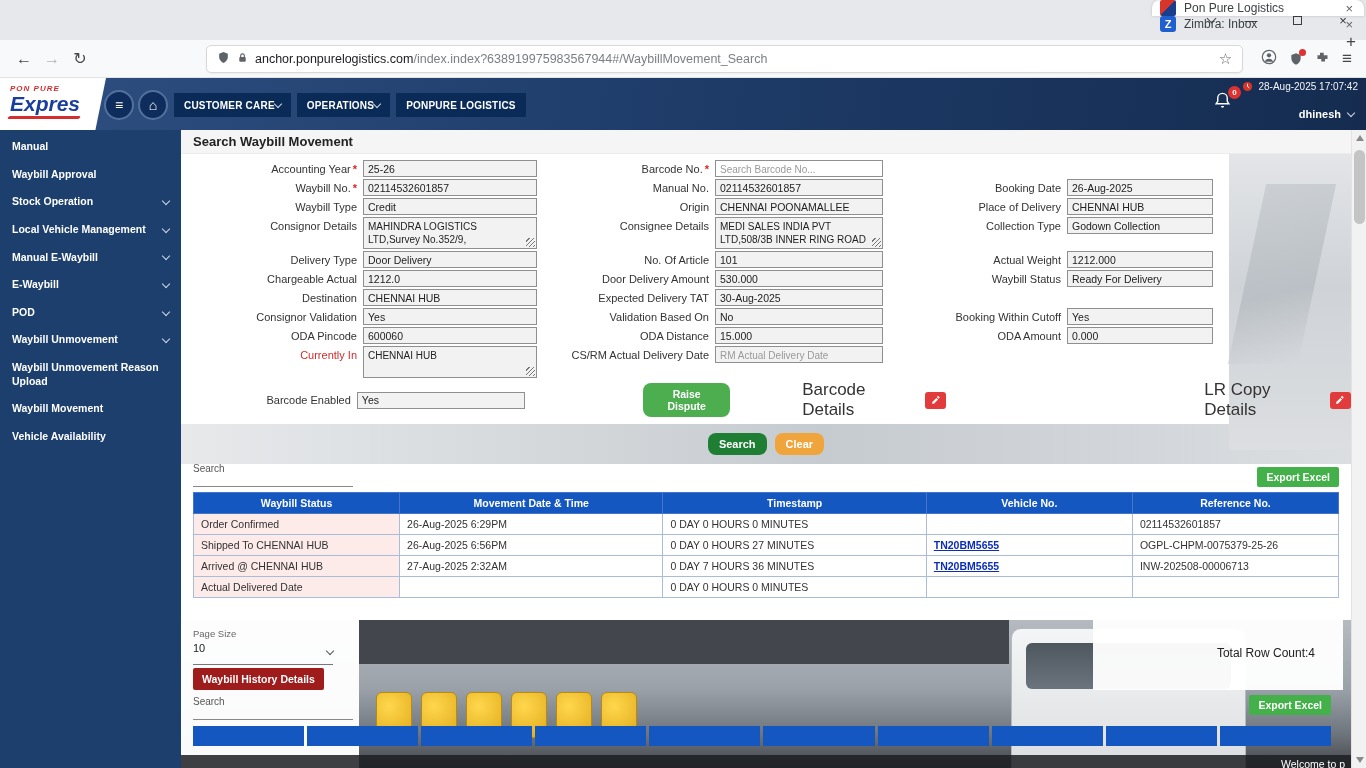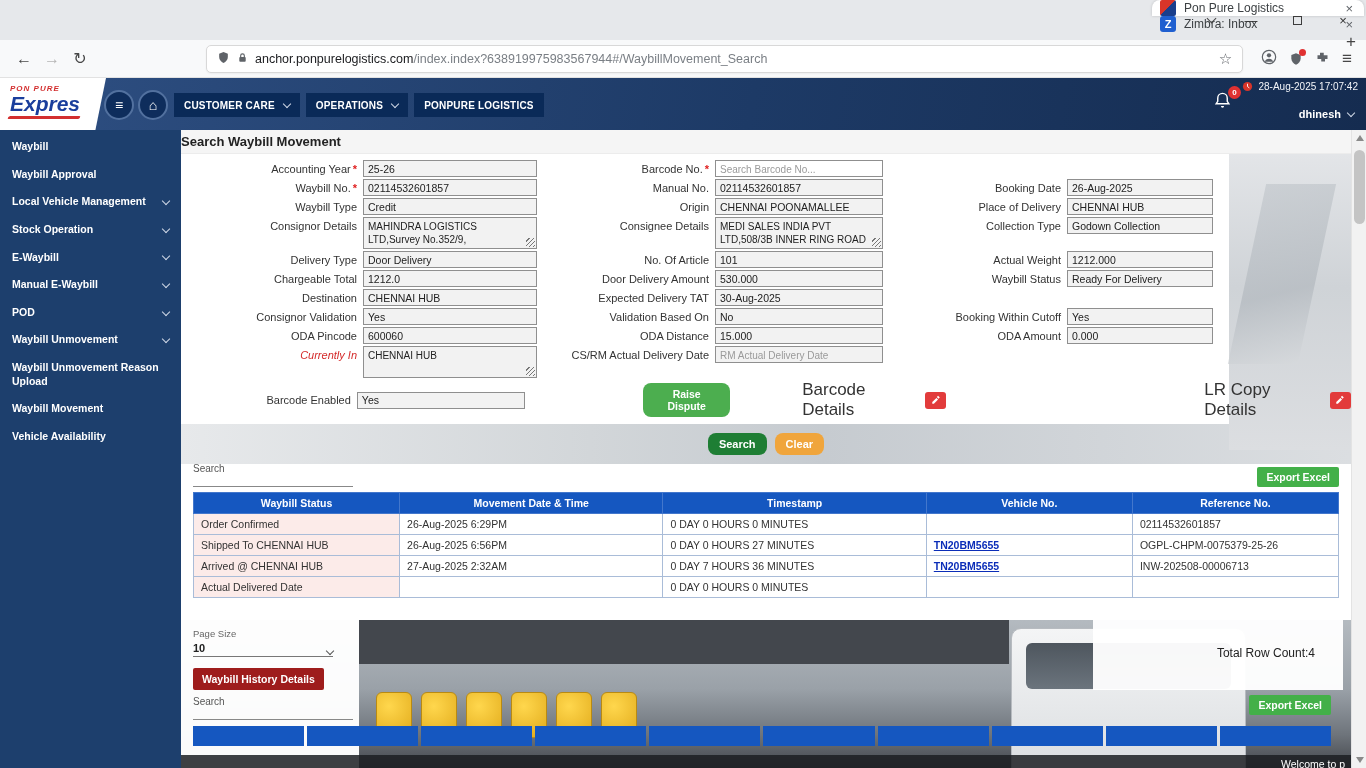--- a/index.html
+++ b/index.html
@@ -35,21 +35,21 @@
   .menu-glyph { font-size: 17px; color: #474747; }
 
   
   .app-header { height: 52px; background: linear-gradient(100deg, #2e4f82 0%, #1d3a66 55%, #152c50 100%); position: relative; }
   .logo { position: absolute; left: 0; top: 0; width: 106px; height: 52px; background: #fff; padding: 6px 0 0 10px; clip-path: polygon(0 0, 100% 0, 90% 100%, 0 100%); }
   .logo-top { font-size: 8px; font-weight: bold; font-style: italic; color: #d32f2f; letter-spacing: 1px; }
   .logo-main { display: inline-block; font-size: 21px; font-weight: bold; font-style: italic; color: #1a3e9c; line-height: 1.05; position: relative; }
   .logo-main::after { content: ""; position: absolute; left: -2px; bottom: -4px; width: 72px; height: 3px; background: #d32f2f; transform: skewX(-30deg); border-radius: 2px; }
   .hdr-circle { position: absolute; top: 12px; width: 30px; height: 30px; border-radius: 50%; background: #0e2d5c; border: 2px solid #52719f; color: #fff; display: flex; align-items: center; justify-content: center; font-size: 14px; }
   .hdr-menus { position: absolute; left: 174px; top: 15px; display: flex; gap: 6px; }
-  .hdr-menu { background: #0a2a58; color: #fff; font-size: 10px; font-weight: bold; padding: 0 10px; height: 24px; display: flex; align-items: center; gap: 9px; letter-spacing: .2px; }
+  .hdr-menu { background: #0a2a58; color: #fff; font-size: 10px; font-weight: bold; padding: 0 10px; height: 24px; display: flex; align-items: center; letter-spacing: .2px; }
   .cvd-w { width: 6px; height: 6px; border-right: 1.5px solid #cfd8e6; border-bottom: 1.5px solid #cfd8e6; transform: rotate(45deg); margin-top: -2px; }
   .hdr-datetime { position: absolute; right: 8px; top: 3px; display: flex; align-items: center; gap: 5px; color: #f2f4f8; font-size: 10px; }
   .hdr-bell { position: absolute; right: 134px; top: 13px; }
   .bell-badge { position: absolute; right: -9px; top: -5px; min-width: 13px; height: 13px; border-radius: 7px; background: #e03131; color: #fff; font-size: 8px; font-weight: bold; display: flex; align-items: center; justify-content: center; padding: 0 3px; }
   .hdr-user { position: absolute; right: 12px; top: 30px; color: #fff; font-size: 11px; font-weight: bold; display: flex; align-items: center; gap: 7px; }
 
   
   .app-body { display: flex; height: 638px; position: relative; }
   .sidebar { width: 181px; flex-shrink: 0; background: #1d3f6d; color: #fff; padding-top: 3px; }
   .side-item { display: flex; align-items: center; justify-content: space-between; padding: 7px 12px; font-size: 10.5px; font-weight: bold; line-height: 1.3; cursor: pointer; }
@@ -59,33 +59,33 @@
   .content { position: absolute; left: 0; top: 0; right: 15px; bottom: 0; overflow: hidden; }
 
   
   .scrollbar { position: absolute; right: 0; top: 0; bottom: 0; width: 15px; background: #f2f2f2; border-left: 1px solid #e3e3e3; }
   .sb-thumb { position: absolute; top: 20px; left: 2px; width: 11px; height: 74px; background: #c4c4c4; border-radius: 6px; }
   .sb-arrow { position: absolute; left: 0; width: 15px; height: 16px; display: flex; align-items: center; justify-content: center; }
   .tri-up { width: 0; height: 0; border-left: 4px solid transparent; border-right: 4px solid transparent; border-bottom: 6px solid #8a8a8a; }
   .tri-down { width: 0; height: 0; border-left: 4px solid transparent; border-right: 4px solid transparent; border-top: 6px solid #8a8a8a; }
 
   
-  .page-title { font-size: 13px; font-weight: bold; color: #222; height: 24px; line-height: 24px; background: #f5f5f5; border-bottom: 1px solid #ececec; }
+  .page-title { font-size: 13px; font-weight: bold; color: #222; height: 24px; line-height: 24px; padding-left: 12px; background: #f5f5f5; border-bottom: 1px solid #ececec; }
 
   .form { position: relative; padding-top: 4px; background: #fff; }
   .photo-strip { position: absolute; right: 0; top: 0; width: 122px; height: 296px; background: linear-gradient(180deg, #e3e5e8 0%, #cfd3d7 45%, #dcdee1 100%); z-index: 0; }
   .photo-strip::after { content: ""; position: absolute; left: 18px; top: 30px; width: 70px; height: 180px; background: linear-gradient(165deg, #c3c8cd 0%, #b2b8be 60%, #d6d9dc 100%); transform: skewX(-12deg); opacity: .7; }
   .frows { position: relative; z-index: 1; }
   .frow { display: flex; align-items: center; margin: 2px 0; }
   .frow.top { align-items: flex-start; }
   .frow.top .lbl { padding-top: 3px; }
   .lbl { font-size: 11px; color: #333; text-align: right; padding-right: 6px; }
   .l1 { width: 182px; } .l2 { width: 178px; } .l3 { width: 184px; }
   .req::after { content: "*"; color: #e02020; margin-left: 2px; font-weight: bold; }
-  .red-label { color: #d42a2a; font-style: italic; }
+  .red-label { color: #d42a2a; }
   .inp { height: 17px; font-size: 10.5px; color: #222; background: #f2f2f2; border: 1px solid #8f8f8f; padding: 1px 4px; font-family: inherit; }
   .inp.white { background: #fff; }
   .inp::placeholder { color: #9a9a9a; font-size: 10px; }
   .i1 { width: 174px; } .i2 { width: 168px; } .i3 { width: 146px; }
   .ta { position: relative; background: #f2f2f2; border: 1px solid #8f8f8f; font-size: 10px; color: #222; padding: 2px 10px 2px 4px; line-height: 1.3; height: 32px; overflow: hidden; }
   .ta1 { width: 174px; } 
   .grip { position: absolute; right: 1px; bottom: 1px; width: 9px; height: 9px; background: repeating-linear-gradient(135deg, transparent 0 2px, #777 2px 3px); }
   .btn { border: none; border-radius: 8px; color: #fff; font-weight: bold; font-family: inherit; cursor: pointer; }
   .btn-raise { background: #4cae4f; font-size: 10.5px; padding: 5px 10px; margin-left: 118px; }
   .inline-lbl { font-size: 17px; color: #333; }
@@ -113,21 +113,21 @@
   .bottom-zone { position: relative; height: 175px; overflow: hidden; background: #fff; }
   .scene { position: absolute; left: 0; right: 0; top: 22px; bottom: 0; background: linear-gradient(180deg, #b4bac0 0%, #9aa1a8 45%, #6e747b 75%, #3d4045 100%); }
   .trailer { position: absolute; left: 178px; top: 0; width: 650px; height: 44px; background: #43474d; }
   .truck { position: absolute; right: 105px; top: 8px; width: 235px; height: 160px; background: linear-gradient(180deg, #f4f5f6, #d8dbde); border-radius: 10px 10px 0 0; border: 1px solid #b7bbc0; }
   .truck-glass { position: absolute; left: 14px; right: 14px; top: 14px; height: 46px; background: linear-gradient(180deg, #4e565e, #6b747d); border-radius: 6px; }
   .drums { position: absolute; left: 195px; top: 72px; display: flex; gap: 9px; }
   .drum { width: 36px; height: 46px; background: radial-gradient(circle at 35% 30%, #ffd74d, #e0a818); border-radius: 6px; border: 1px solid #b98a12; }
   .bz-left { position: absolute; left: 0; top: 0; bottom: 0; width: 178px; background: rgba(255,255,255,.97); }
   .bz-right { position: absolute; right: 8px; top: 0; width: 250px; height: 92px; background: rgba(255,255,255,.96); }
   .page-size-lbl { position: absolute; left: 12px; top: 30px; font-size: 9.5px; color: #666; }
-  .ps-select { position: absolute; left: 12px; top: 44px; width: 140px; border-bottom: 1px solid #777; font-size: 11px; color: #222; display: flex; justify-content: space-between; align-items: flex-end; padding-bottom: 2px; cursor: pointer; font-weight: bold; }
+  .ps-select { position: absolute; left: 12px; top: 44px; width: 140px; border-bottom: 1px solid #777; font-size: 11px; color: #222; display: flex; justify-content: space-between; align-items: flex-end; padding-bottom: 10px; cursor: pointer; }
   .ps-select .chev { width: 6px; height: 6px; border-right: 1.6px solid #555; border-bottom: 1.6px solid #555; transform: rotate(45deg); margin-top: -3px; }
   .total-count { position: absolute; right: 36px; top: 48px; font-size: 12px; color: #222; }
   .btn-history { position: absolute; left: 12px; top: 70px; background: #9e1c1c; font-size: 10.5px; padding: 5px 9px; border-radius: 2px; }
   .search2 { position: absolute; left: 12px; top: 98px; width: 160px; }
   .export2 { position: absolute; right: 20px; top: 97px; margin-left: 0; }
   .hdr-bar2 { position: absolute; left: 12px; right: 20px; top: 128px; height: 20px; display: flex; gap: 3px; }
   .seg { flex: 1; background: #1557c0; }
   .marquee { position: absolute; left: 0; right: 0; bottom: 0; height: 18px; background: rgba(28,30,34,.85); color: #fff; font-size: 10.5px; display: flex; align-items: center; justify-content: flex-end; padding-right: 6px; }
 </style>
 </head>
@@ -238,39 +238,39 @@
     <div class="hdr-user">
       <span>dhinesh</span>
       <span class="cvd-w"></span>
     </div>
   </div>
 
   <div class="app-body">
 
     <div class="sidebar">
       <div class="side-item">
-          <span>Waybill</span>
+          <span>Manual</span>
         </div>
       <div class="side-item">
           <span>Waybill Approval</span>
+        </div>
+      <div class="side-item">
+          <span>Stock Operation</span>
+          <span class="chev"></span>
         </div>
       <div class="side-item">
           <span>Local Vehicle Management</span>
           <span class="chev"></span>
         </div>
       <div class="side-item">
-          <span>Stock Operation</span>
+          <span>Manual E-Waybill</span>
           <span class="chev"></span>
         </div>
       <div class="side-item">
           <span>E-Waybill</span>
-          <span class="chev"></span>
-        </div>
-      <div class="side-item">
-          <span>Manual E-Waybill</span>
           <span class="chev"></span>
         </div>
       <div class="side-item">
           <span>POD</span>
           <span class="chev"></span>
         </div>
       <div class="side-item">
           <span>Waybill Unmovement</span>
           <span class="chev"></span>
         </div>
@@ -331,21 +331,21 @@
             <div class="frow">
               <label class="lbl l1"><span>Delivery Type</span></label>
               <input class="inp i1" value="Door Delivery" style="">
               <label class="lbl l2"><span>No. Of Article</span></label>
               <input class="inp i2" value="101" style="">
               <label class="lbl l3"><span>Actual Weight</span></label>
               <input class="inp i3" value="1212.000" style="">
             </div>
 
             <div class="frow">
-              <label class="lbl l1"><span>Chargeable Total</span></label>
+              <label class="lbl l1"><span>Chargeable Actual</span></label>
               <input class="inp i1" value="1212.0" style="">
               <label class="lbl l2"><span>Door Delivery Amount</span></label>
               <input class="inp i2" value="530.000" style="">
               <label class="lbl l3"><span>Waybill Status</span></label>
               <input class="inp i3" value="Ready For Delivery" style="">
             </div>
 
             <div class="frow">
               <label class="lbl l1"><span>Destination</span></label>
               <input class="inp i1" value="CHENNAI HUB" style="">

